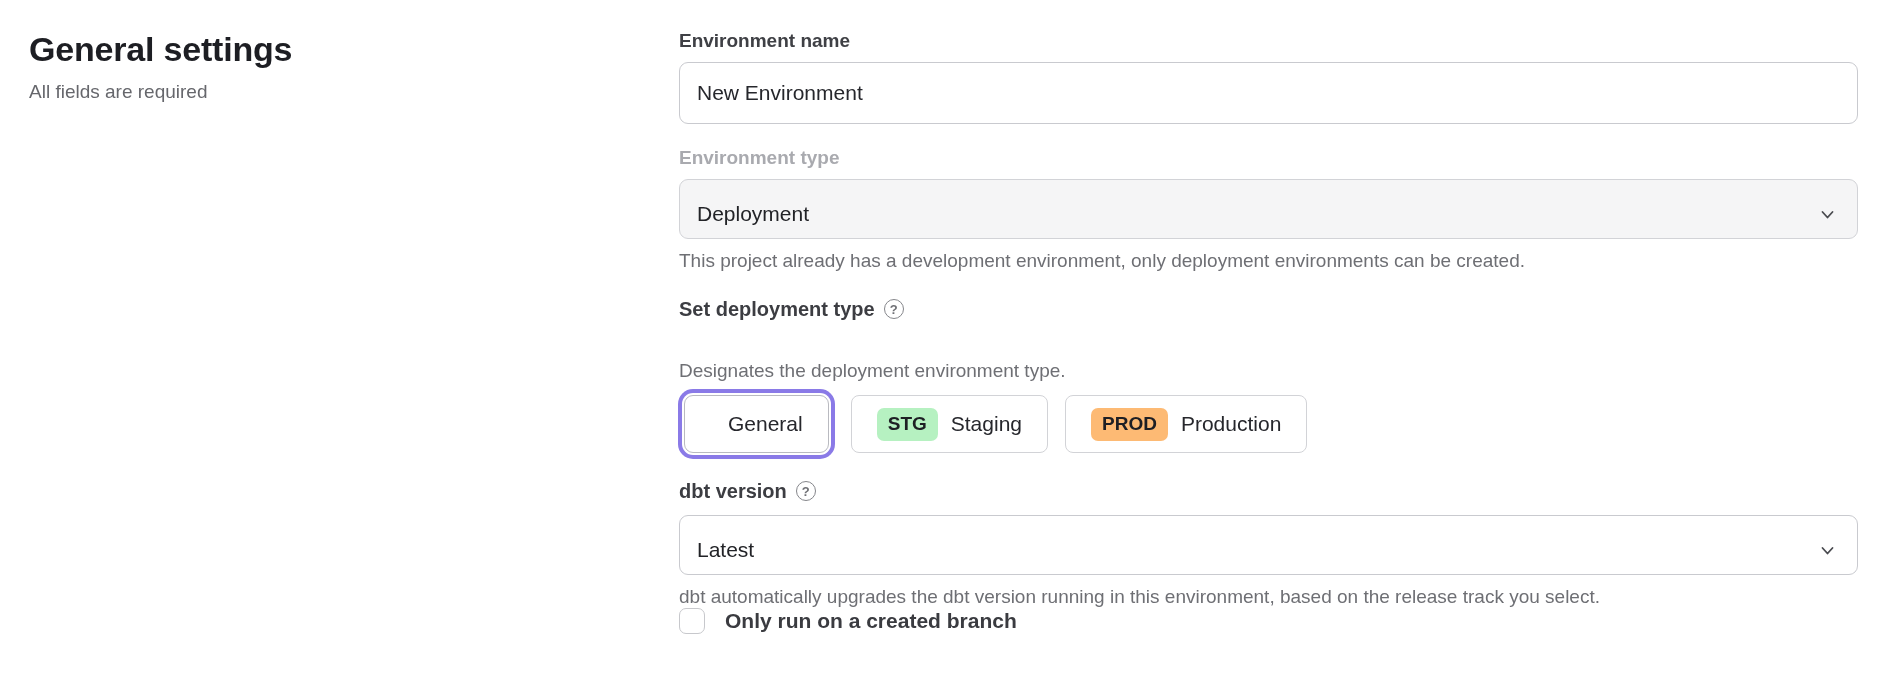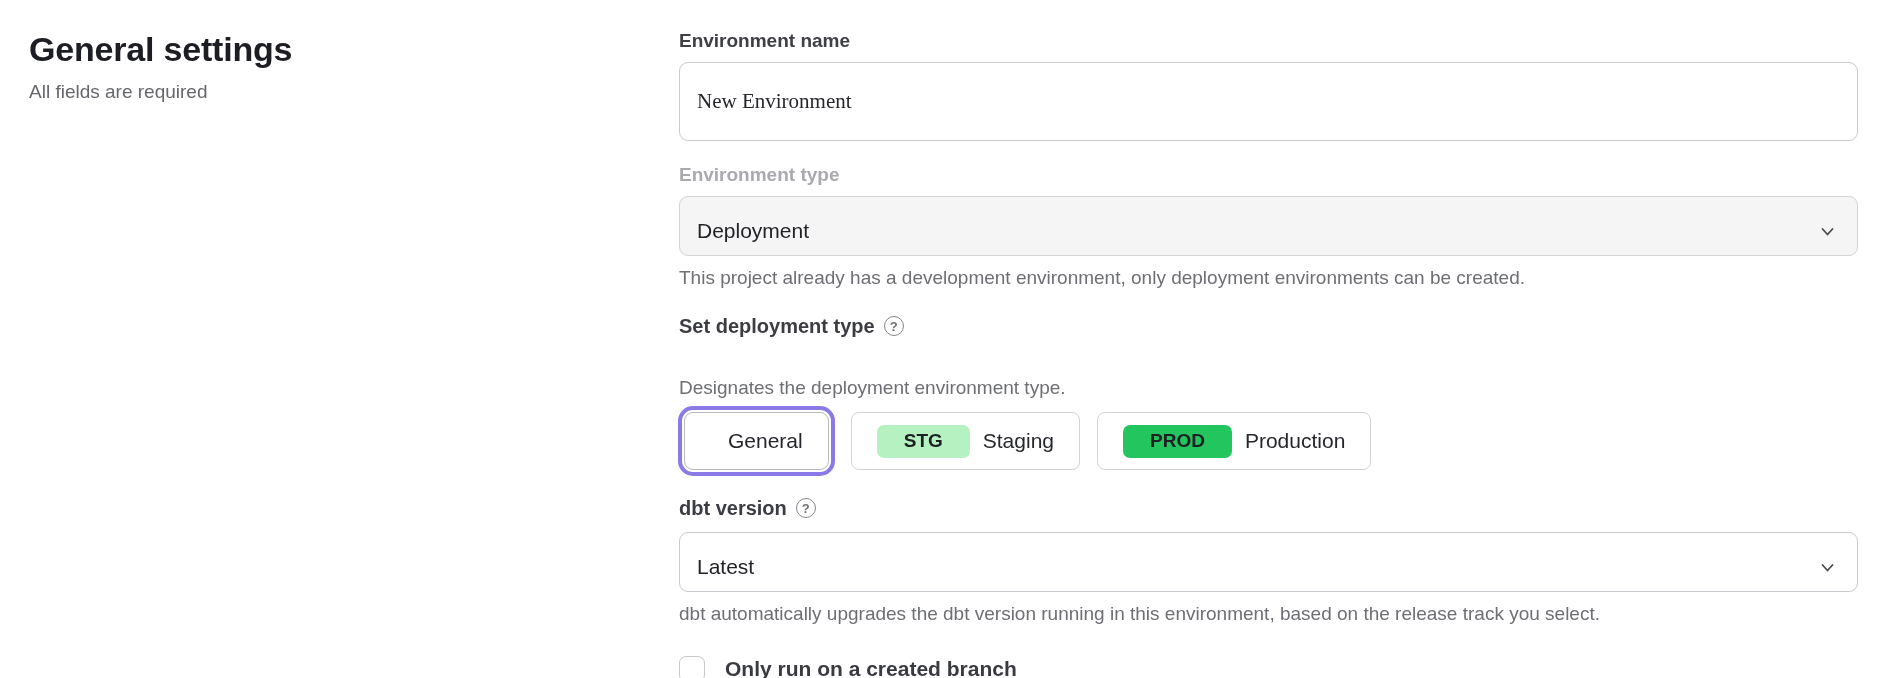--- a/index.html
+++ b/index.html
@@ -56,25 +56,25 @@
     border: 1.6px solid #85868b;
     border-radius: 50%;
     color: #6f7075;
     font-size: 13px;
     font-weight: 700;
     line-height: 1;
   }
 
   .text-input {
     width: 100%;
-    height: 79px;
+    height: 62px;
     border: 1px solid #c9cacf;
     border-radius: 9px;
     background: #ffffff;
-    font-family: Liberation Serif, serif;
+    font-family: Liberation Sans, sans-serif;
     font-size: 21px;
     color: #26272c;
     padding: 0 17px;
     outline: none;
     margin-bottom: 23px;
   }
 
   .select-box {
     width: 100%;
     height: 60px;
@@ -93,21 +93,21 @@
   .select-box.disabled { background: #f5f5f6; border-color: #d2d3d7; }
   .chev { flex: 0 0 auto; }
 
   .helper {
     font-size: 19px;
     line-height: 22px;
     color: #6e6f74;
   }
   .helper.mb-lg { margin-bottom: 26px; }
   .helper.mb-md { margin-bottom: 13px; margin-top: 40px; }
-  .helper.mb-xl { margin-bottom: 31px; }
+  .helper.mb-xl { }
 
   
   .btn-row {
     display: flex;
     align-items: center;
     gap: 17px;
     margin-bottom: 27px;
   }
   .type-btn {
     display: inline-flex;
@@ -127,29 +127,29 @@
     border-color: #b9bac0;
     border-radius: 9px;
     box-shadow: 0 0 0 2px #ffffff, 0 0 0 6px #8a7ae7;
     margin: 0 5px;
     padding-left: 43px;
   }
   .pill {
     display: inline-flex;
     align-items: center;
     height: 33px;
-    padding: 0 27px;
+    padding: 0 11px;
     border-radius: 7px;
     font-size: 19px;
     font-weight: 600;
     color: #1e1f24;
     text-align: center;
   }
   .pill.stg  { background: #b6f1c1; }
-  .pill.prod { background: #22c55e; }
+  .pill.prod { background: #fdba74; }
 
   
   .check-row {
     display: flex;
     align-items: center;
     gap: 20px;
   }
   .checkbox {
     width: 26px; height: 26px;
     border: 1.6px solid #c7c8cc;

